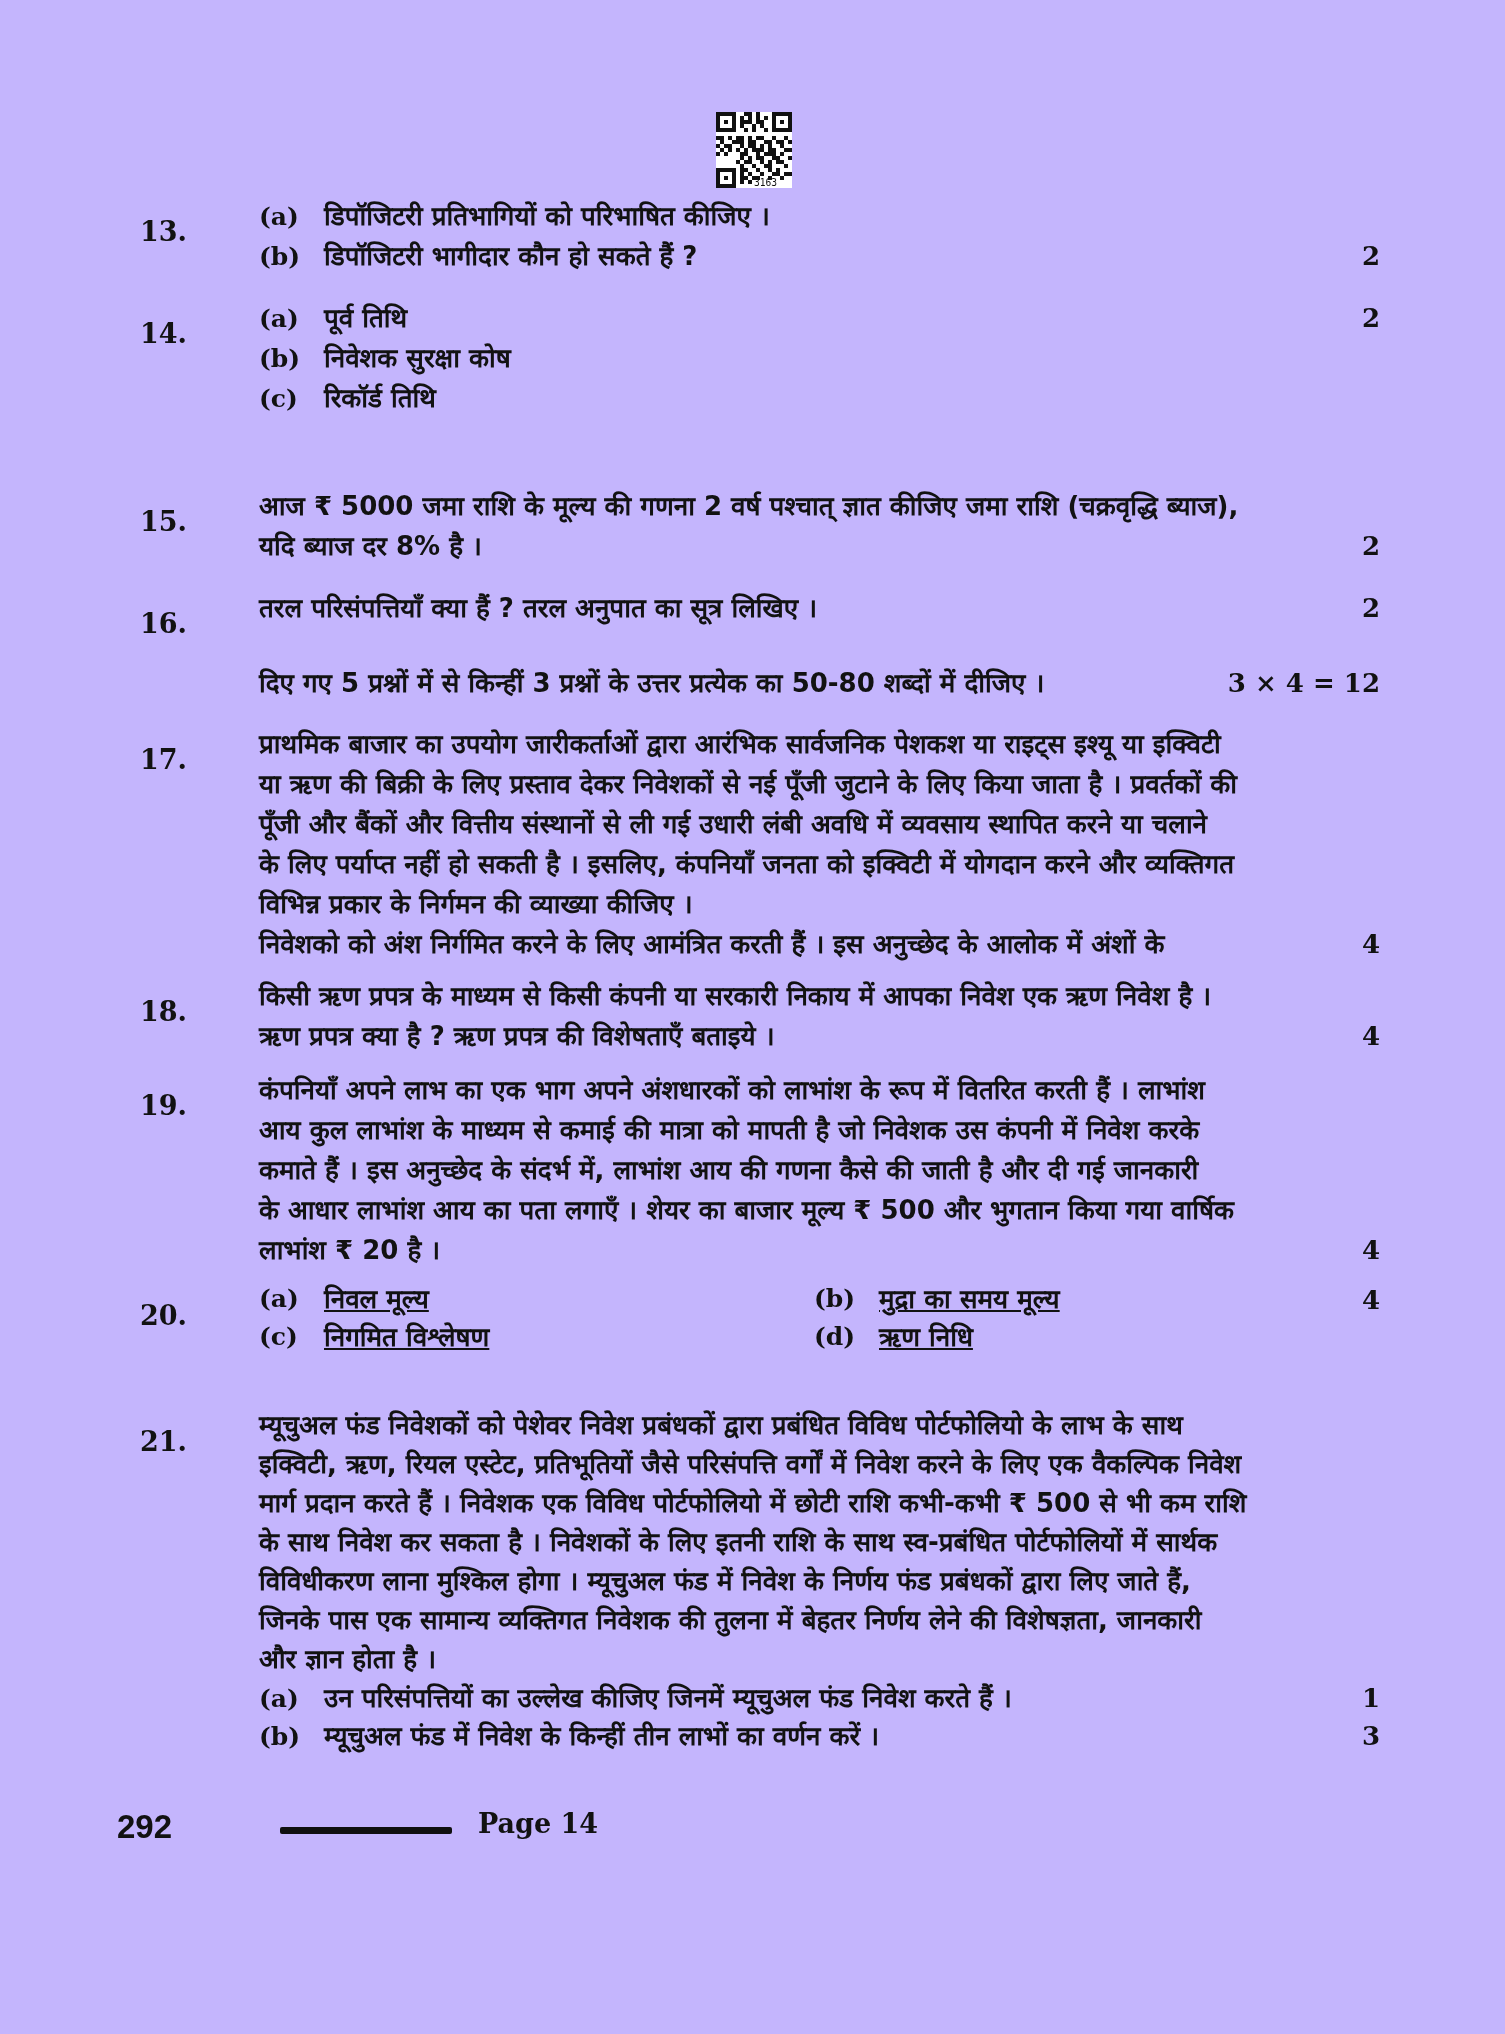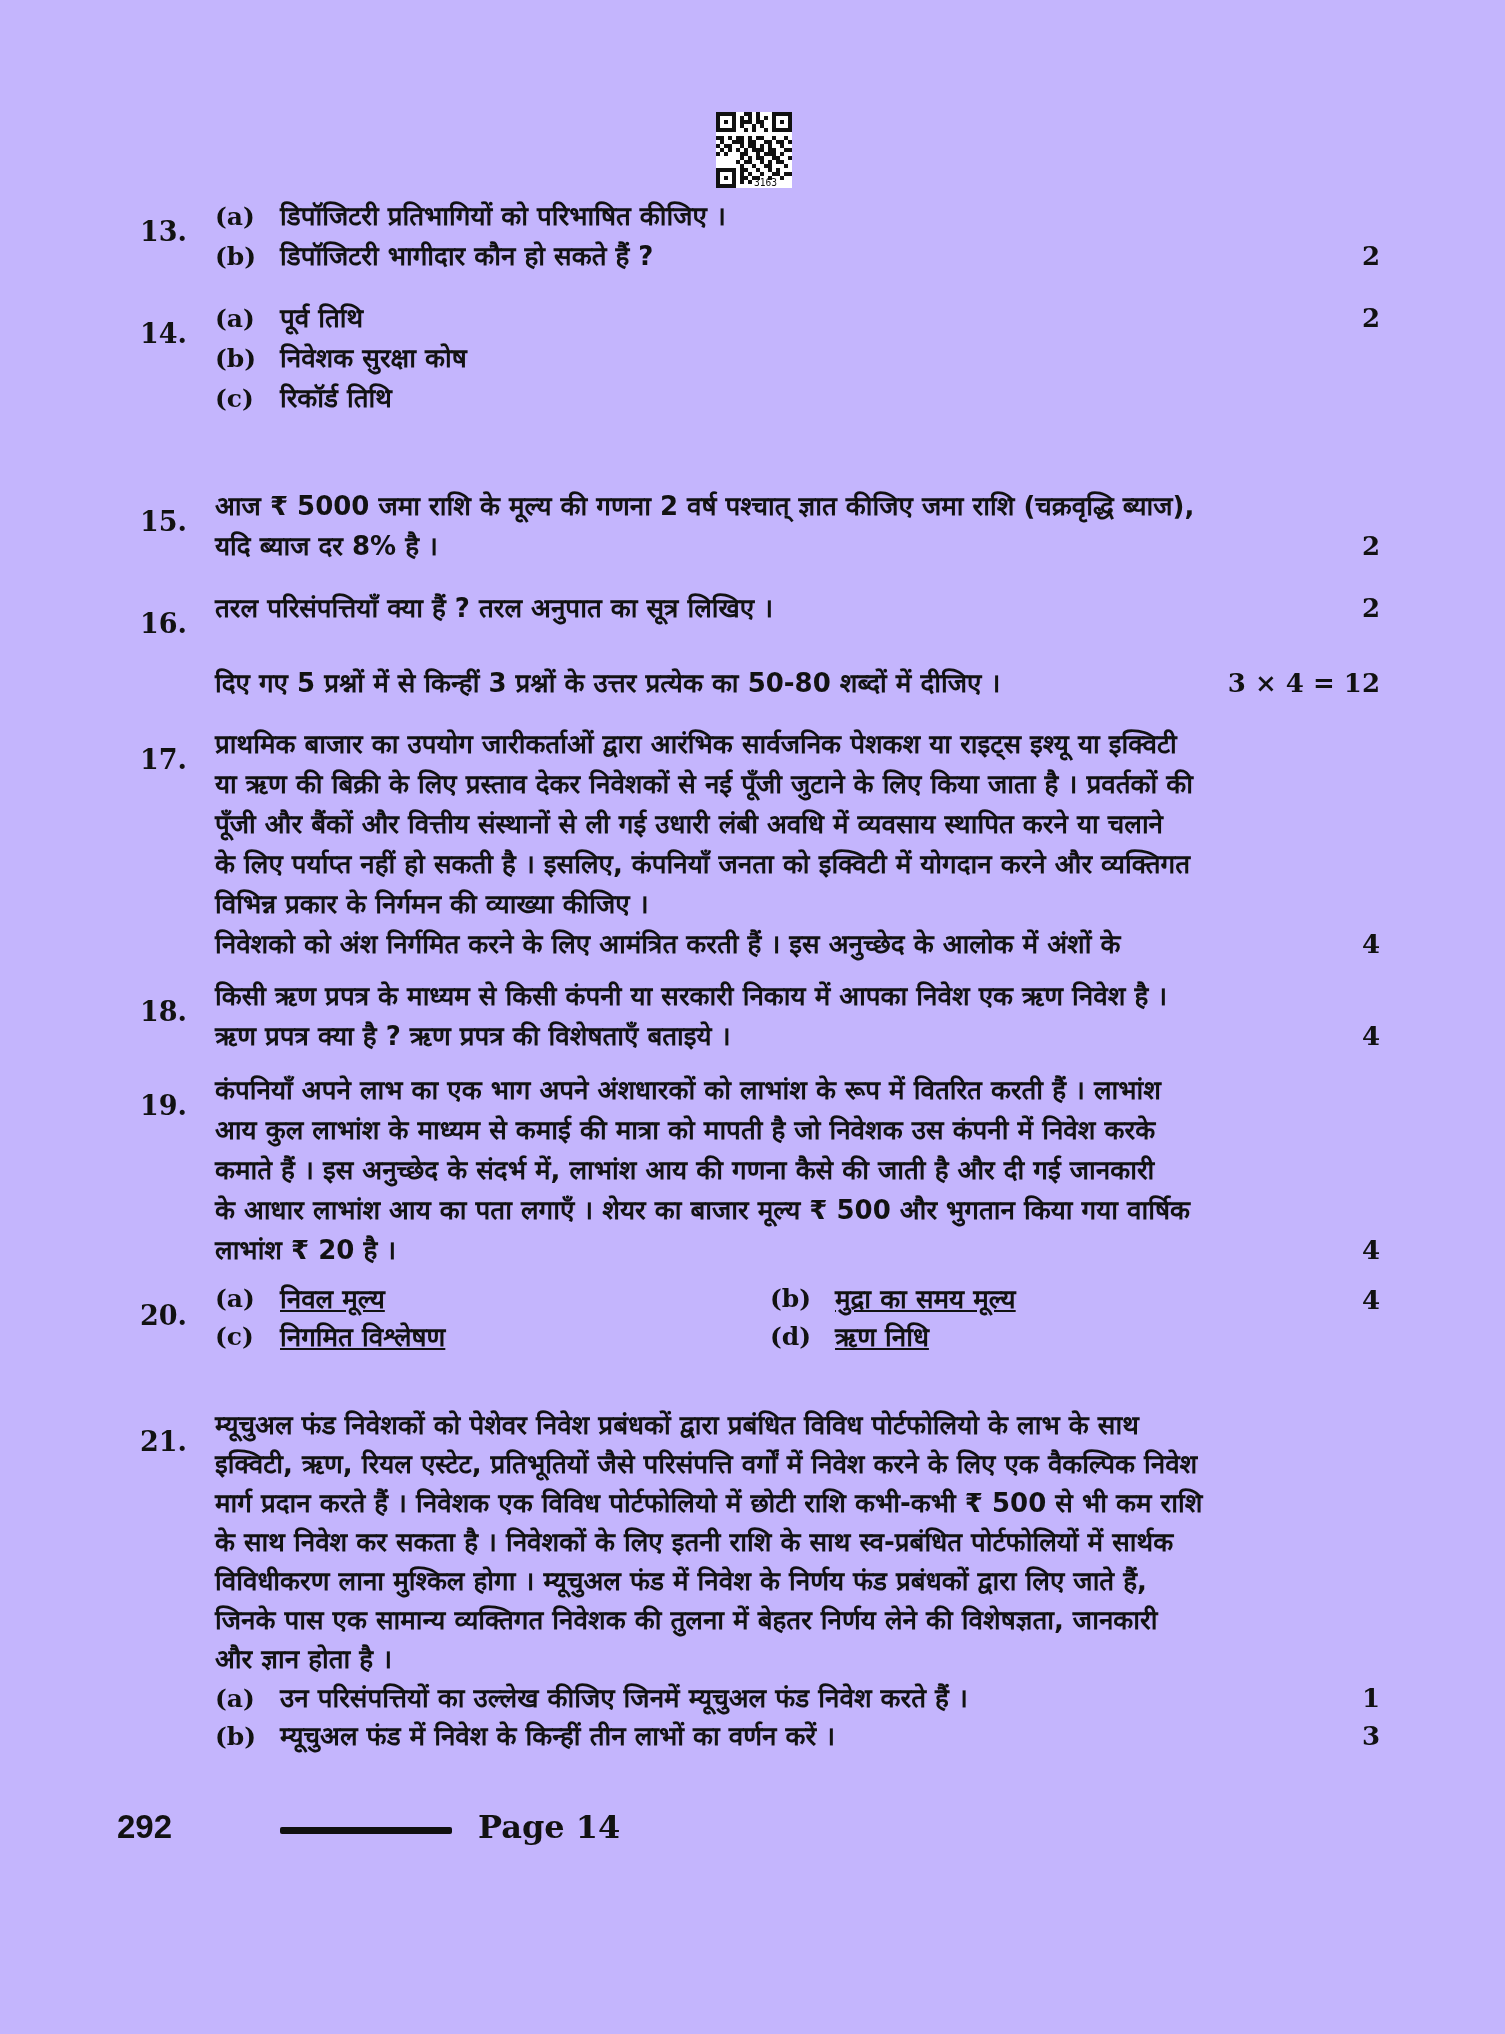--- a/index.html
+++ b/index.html
@@ -12,21 +12,21 @@
     overflow:hidden;
   }
   .page{position:absolute;inset:0;background:#c4b5fd;}
   
   .q{position:absolute;left:140px;width:1240px;}
   .qnum{
     position:absolute;left:0;top:16px;width:70px;
     font-family:"DejaVu Serif","Liberation Serif",serif;
     font-weight:700;font-size:27px;line-height:40px;
   }
-  .qbody{margin-left:75px;position:relative;}
+  .qbody{margin-left:119px;position:relative;}
   .line{white-space:nowrap;height:40px;line-height:40px;font-size:26px;font-weight:700;}
   .lh38 .line{height:38px;line-height:38px;}
   .part{position:relative;}
   .plabel{
     display:inline-block;width:65px;
     font-family:"DejaVu Serif","Liberation Serif",serif;
     font-weight:700;font-size:25px;
   }
   .marks{
     position:absolute;right:0;width:200px;text-align:right;
@@ -44,21 +44,21 @@
     font-family:Liberation Sans, sans-serif;
     font-weight:700;font-size:33px;
   }
   .footer-rule{
     position:absolute;left:280px;top:1827px;width:172px;height:7px;
     background:#101010;border-radius:2px;
   }
   .footer-page{
     position:absolute;left:478px;top:1808px;
     font-family:"DejaVu Serif","Liberation Serif",serif;
-    font-weight:700;font-size:32px;
+    font-weight:700;font-size:27px;
   }
   .qr{position:absolute;left:716px;top:112px;width:76px;height:76px;}
 </style>
 </head>
 <body>
 
 <div class="page">
 
   <svg class="qr" viewBox="0 0 19 19" xmlns="http://www.w3.org/2000/svg" shape-rendering="crispEdges">
     <rect x="0" y="0" width="19" height="19" fill="#ffffff"></rect>

